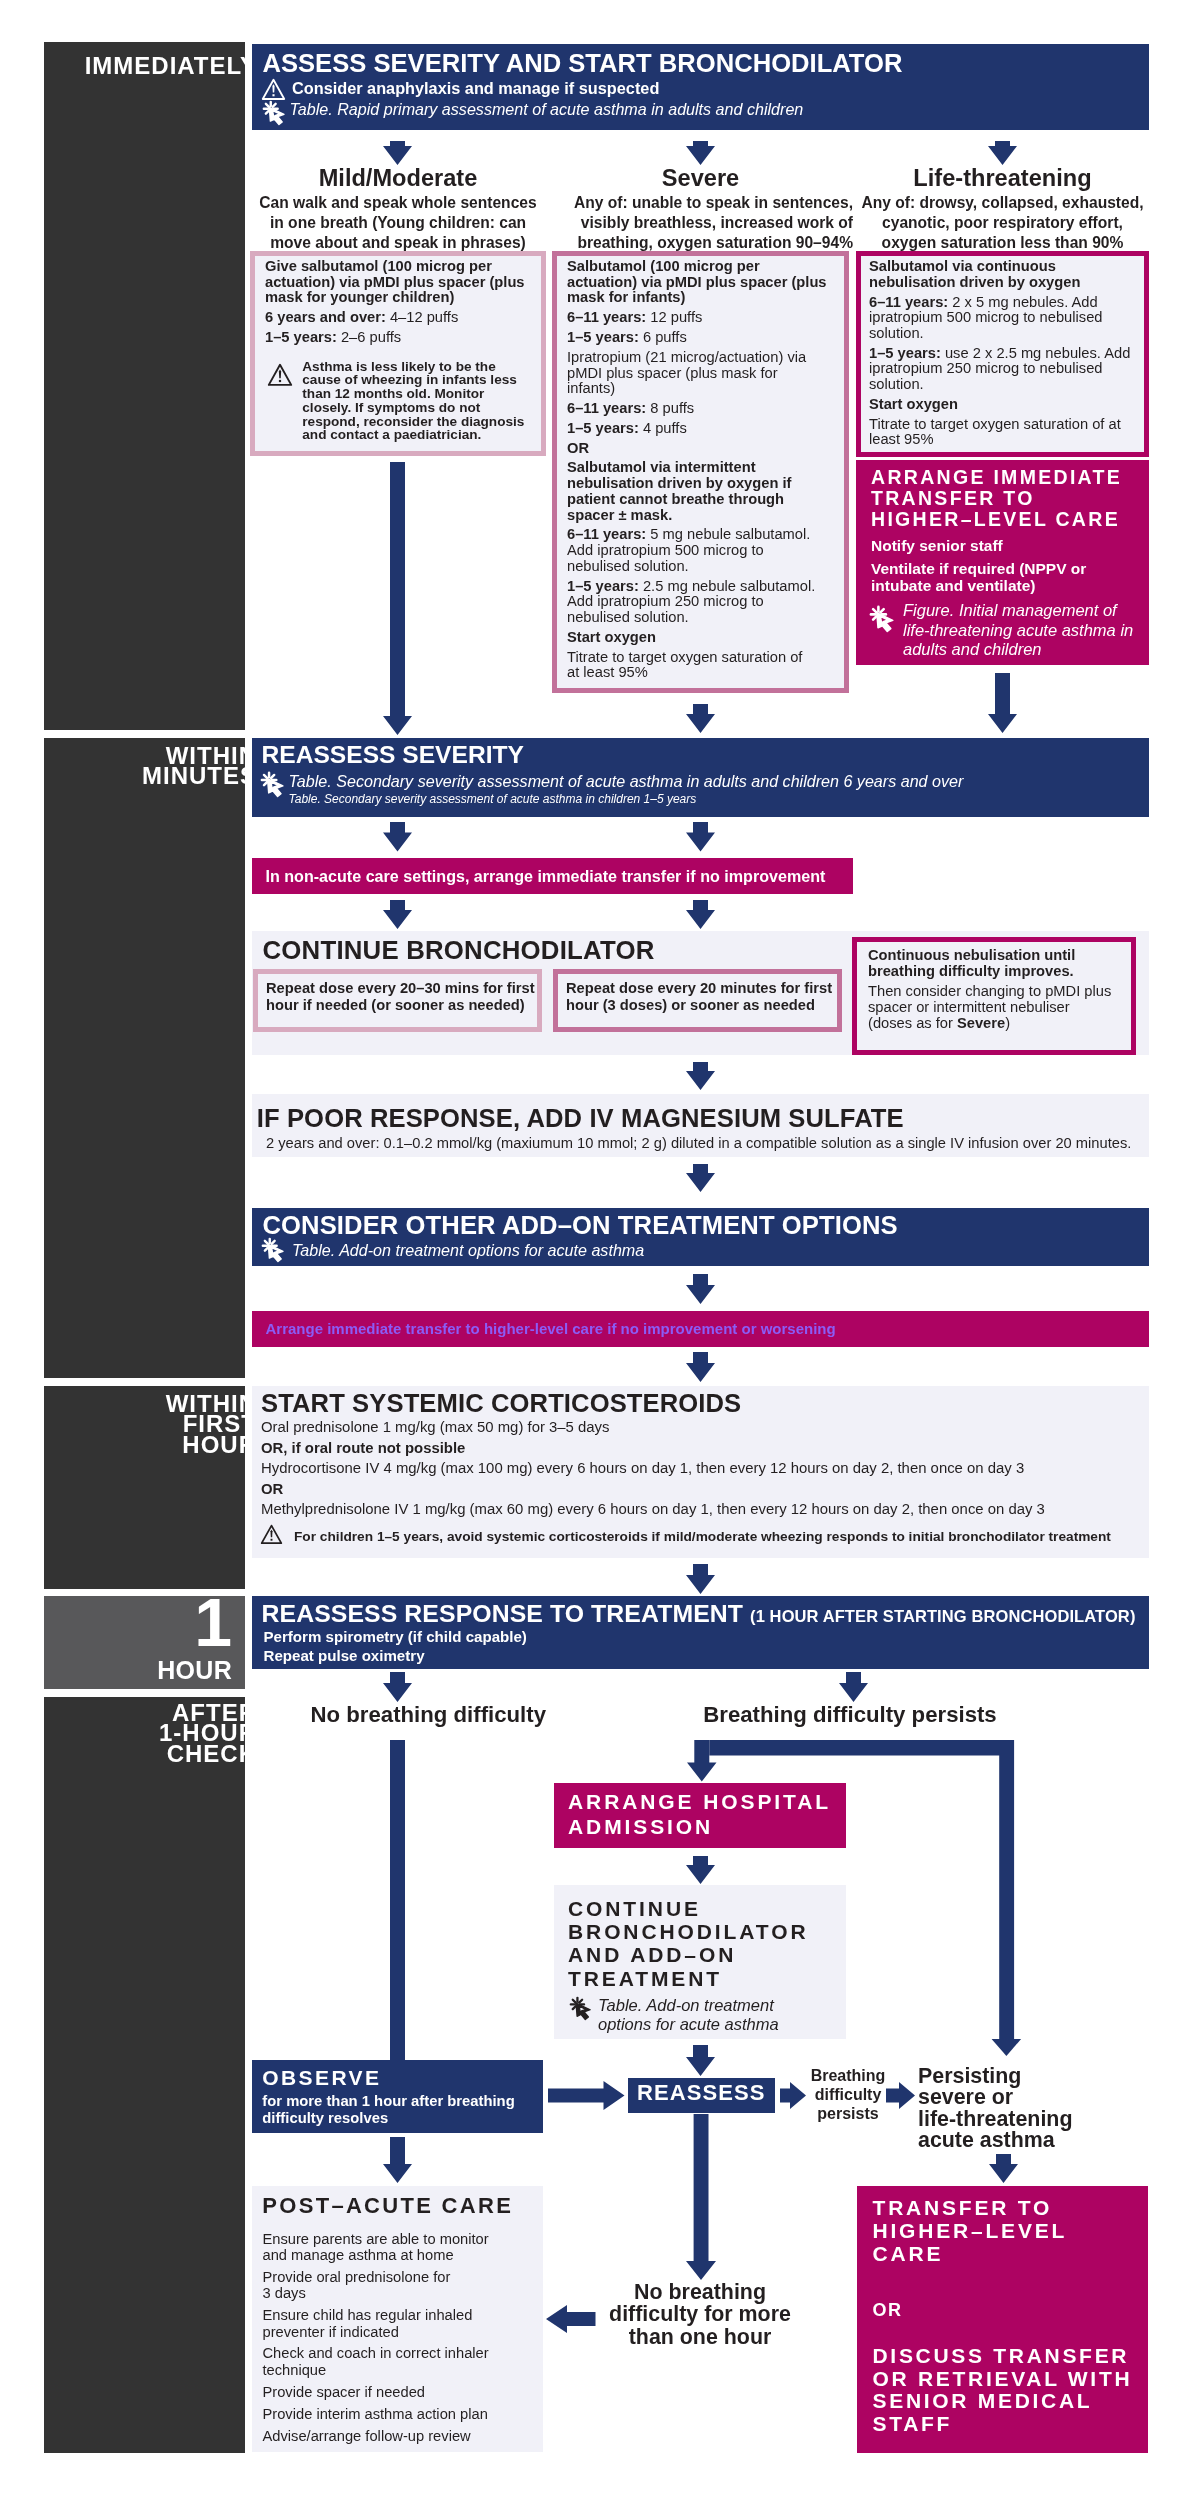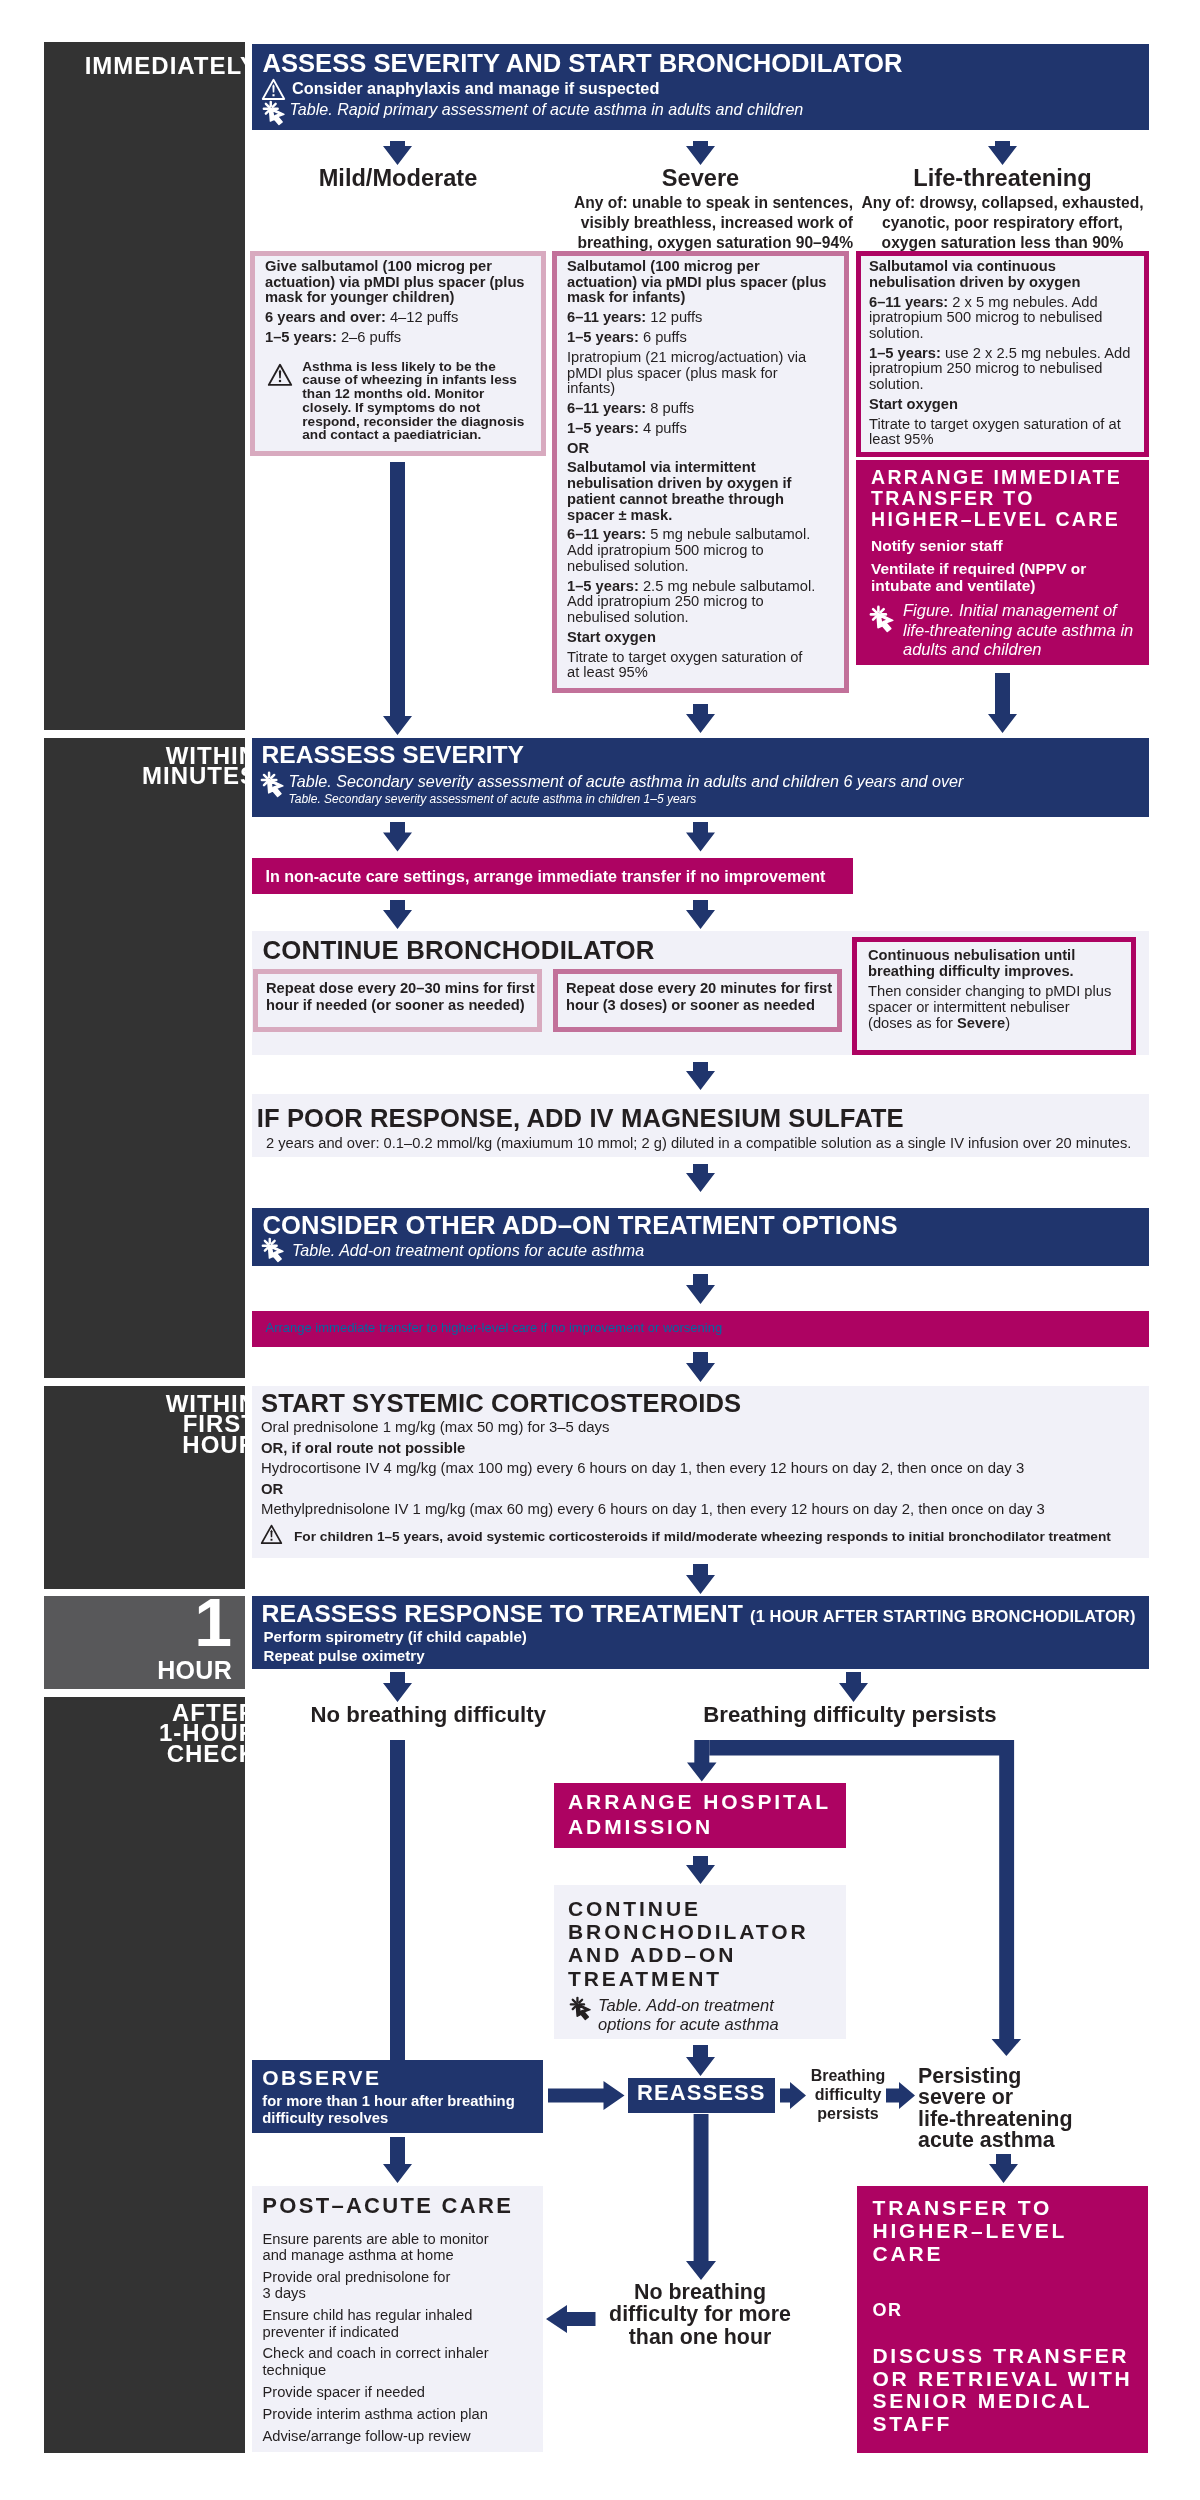--- a/index.html
+++ b/index.html
@@ -62,20 +62,25 @@
 <svg class="abs" style="left:383px;top:141px" width="29" height="24" viewBox="0 0 29 24">
       <polygon points="7,0 22,0 22,5 29,5 14.5,24 0,5 7,5" fill="#20356D"></polygon>
     </svg>
 <svg class="abs" style="left:686px;top:141px" width="29" height="24" viewBox="0 0 29 24">
       <polygon points="7,0 22,0 22,5 29,5 14.5,24 0,5 7,5" fill="#20356D"></polygon>
     </svg>
 <svg class="abs" style="left:988px;top:141px" width="29" height="24" viewBox="0 0 29 24">
       <polygon points="7,0 22,0 22,5 29,5 14.5,24 0,5 7,5" fill="#20356D"></polygon>
     </svg>
 <div class="abs " style="left:250px;top:166px;width:296px;font-size:23.6px;font-weight:700;text-align:center;line-height:1.05">Mild/Moderate</div>
+<div class="abs " style="left:246px;top:193px;width:304px;font-size:15.6px;font-weight:700;text-align:center;line-height:20px">
+      <div>Can walk and speak whole sentences</div>
+      <div>in one breath (Young children: can</div>
+      <div>move about and speak in phrases)</div>
+    </div>
 <div class="abs " style="left:552px;top:166px;width:297px;font-size:23.6px;font-weight:700;text-align:center;line-height:1.05">Severe</div>
 <div class="abs " style="left:548px;top:193px;width:305px;font-size:15.6px;font-weight:700;text-align:right;line-height:20px">
       <div>Any of: unable to speak in sentences,</div>
       <div>visibly breathless, increased work of</div>
       <div>breathing, oxygen saturation  90–94%</div>
     </div>
 <div class="abs " style="left:856px;top:166px;width:293px;font-size:23.6px;font-weight:700;text-align:center;line-height:1.05">Life-threatening</div>
 <div class="abs " style="left:852px;top:193px;width:301px;font-size:15.6px;font-weight:700;text-align:center;line-height:20px">
       <div>Any of: drowsy, collapsed, exhausted,</div>
       <div>cyanotic, poor respiratory effort,</div>
@@ -284,21 +289,21 @@
         <line x1="13.7" y1="3.1" x2="10.4" y2="6.4"></line>
         <line x1="15.9" y1="8.4" x2="11.4" y2="8.4"></line>
       </g>
       <path d="M6.8 6.8 L22.8 14.4 L16.0 16.9 L20.8 22.6 L17.3 25.4 L12.4 19.7 L8.0 21.8 Z M10.4 10.4 L18.0 14.0 L13.0 15.8 L11.9 19.0 Z" fill="#ffffff" fill-rule="evenodd" stroke="#ffffff" stroke-width="1.5" stroke-linejoin="round"></path>
     </svg>
 <div class="abs " style="left:292px;top:1241px;width:700px;font-size:16.1px;font-style:italic;color:#fff;line-height:1.2">Table. Add-on treatment options for acute asthma</div>
 <svg class="abs" style="left:686px;top:1274px" width="29" height="30" viewBox="0 0 29 30">
       <polygon points="7,0 22,0 22,11 29,11 14.5,30 0,11 7,11" fill="#20356D"></polygon>
     </svg>
 <div class="abs" style="left:252px;top:1311px;width:897px;height:36px;background:#AD0362"></div>
-<div class="abs " style="left:265.5px;top:1320px;width:880px;font-size:13px;font-weight:400;color:#0369a1;line-height:1.2">Arrange immediate transfer to higher-level care if no improvement or worsening</div>
+<div class="abs " style="left:265.5px;top:1320px;width:880px;font-size:15px;font-weight:700;color:#8b5cf6;line-height:1.2">Arrange immediate transfer to higher-level care if no improvement or worsening</div>
 <svg class="abs" style="left:686px;top:1352px" width="29" height="30" viewBox="0 0 29 30">
       <polygon points="7,0 22,0 22,11 29,11 14.5,30 0,11 7,11" fill="#20356D"></polygon>
     </svg>
 <div class="abs" style="left:252px;top:1386px;width:897px;height:172px;background:#F1F1F8"></div>
 <div class="abs " style="left:261px;top:1391px;width:880px;font-size:25.6px;font-weight:700;line-height:1;letter-spacing:0.1px">START SYSTEMIC CORTICOSTEROIDS</div>
 <div class="abs " style="left:261px;top:1419px;width:880px;font-size:14.9px;line-height:1.2">Oral prednisolone 1 mg/kg (max 50 mg) for 3–5 days</div>
 <div class="abs " style="left:261px;top:1440px;width:880px;font-size:14.9px;font-weight:700;line-height:1.2">OR, if oral route not possible</div>
 <div class="abs " style="left:261px;top:1460px;width:880px;font-size:14.9px;line-height:1.2">Hydrocortisone IV 4 mg/kg (max 100 mg) every 6 hours on day 1, then every 12 hours on day 2, then once on day 3</div>
 <div class="abs " style="left:261px;top:1481px;width:880px;font-size:14.9px;font-weight:700;line-height:1.2">OR</div>
 <div class="abs " style="left:261px;top:1501px;width:880px;font-size:14.9px;line-height:1.2">Methylprednisolone IV 1 mg/kg (max 60 mg) every 6 hours on day 1, then every 12 hours on day 2, then once on day 3</div>

